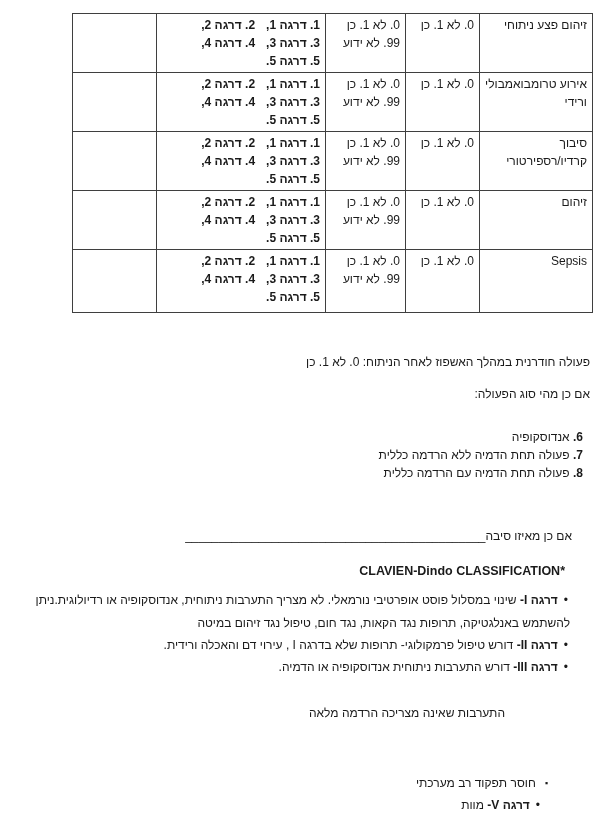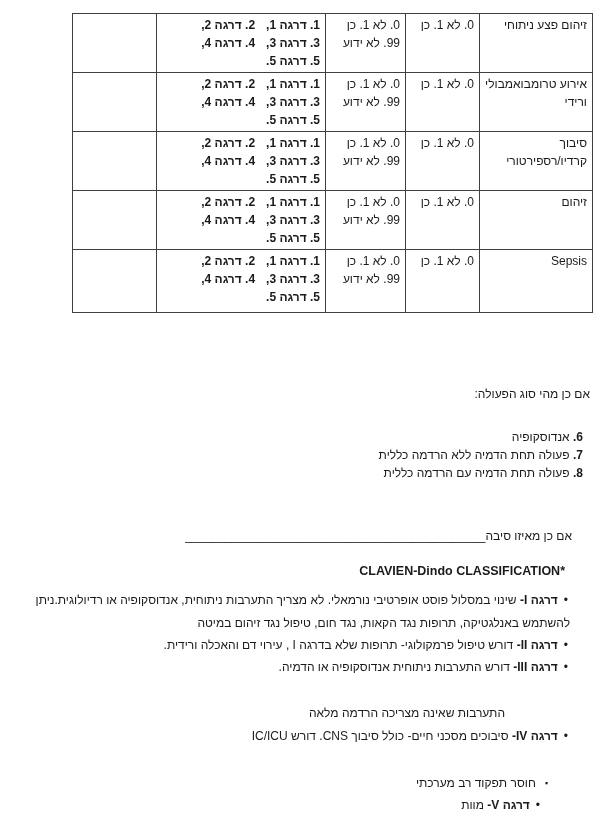--- a/index.html
+++ b/index.html
@@ -100,20 +100,21 @@
       <td class="gr">
         <div><span>1. דרגה 1,</span><span class="gsp"></span><span>2. דרגה 2,</span></div>
         <div><span>3. דרגה 3,</span><span class="gsp"></span><span>4. דרגה 4,</span></div>
         <div><span>5. דרגה 5.</span></div>
       </td>
       <td class="empty"></td>
     </tr>
   </tbody>
     </table>
 
+  <div class="line" style="top:353px;right:10px;">פעולה חודרנית במהלך האשפוז לאחר הניתוח: 0. לא 1. כן</div>
   <div class="line" style="top:385px;right:10px;">אם כן מהי סוג הפעולה:</div>
 
   <div class="line" style="top:428px;right:17px;">
     <b class="b">6.</b>
     <span>אנדוסקופיה</span>
   </div>
   <div class="line" style="top:446px;right:17px;margin-left:38px;">
     <b class="b">7.</b>
     <span>פעולה תחת הדמיה ללא הרדמה כללית</span>
   </div>
@@ -140,24 +141,20 @@
     <span class="blt">•</span><b class="b">דרגה II-</b>
     <span>דורש טיפול פרמקולוגי- תרופות שלא בדרגה I , עירוי דם והאכלה ורידית.</span>
   </div>
 
   <div class="line" style="top:658px;right:32px;">
     <span class="blt">•</span><b class="b">דרגה III-</b>
     <span>דורש התערבות ניתוחית אנדוסקופיה או הדמיה.</span>
   </div>
   <div class="line" style="top:704px;right:95px;">התערבות שאינה מצריכה הרדמה מלאה</div>
 
-  <div class="line" style="top:727px;right:32px;">
-    <span class="blt">•</span><b class="b">דרגה IV-</b>
-    <span>סיבוכים מסכני חיים- כולל סיבוך CNS. דורש IC/ICU</span>
-  </div>
   <div class="line" style="top:774px;right:52px;">
     <span class="sqb">▪</span><span>חוסר תפקוד רב מערכתי</span>
   </div>
 
   <div class="line" style="top:796px;right:60px;">
     <span class="blt">•</span><b class="b">דרגה V-</b>
     <span>מוות</span>
   </div>
 
 </div>

